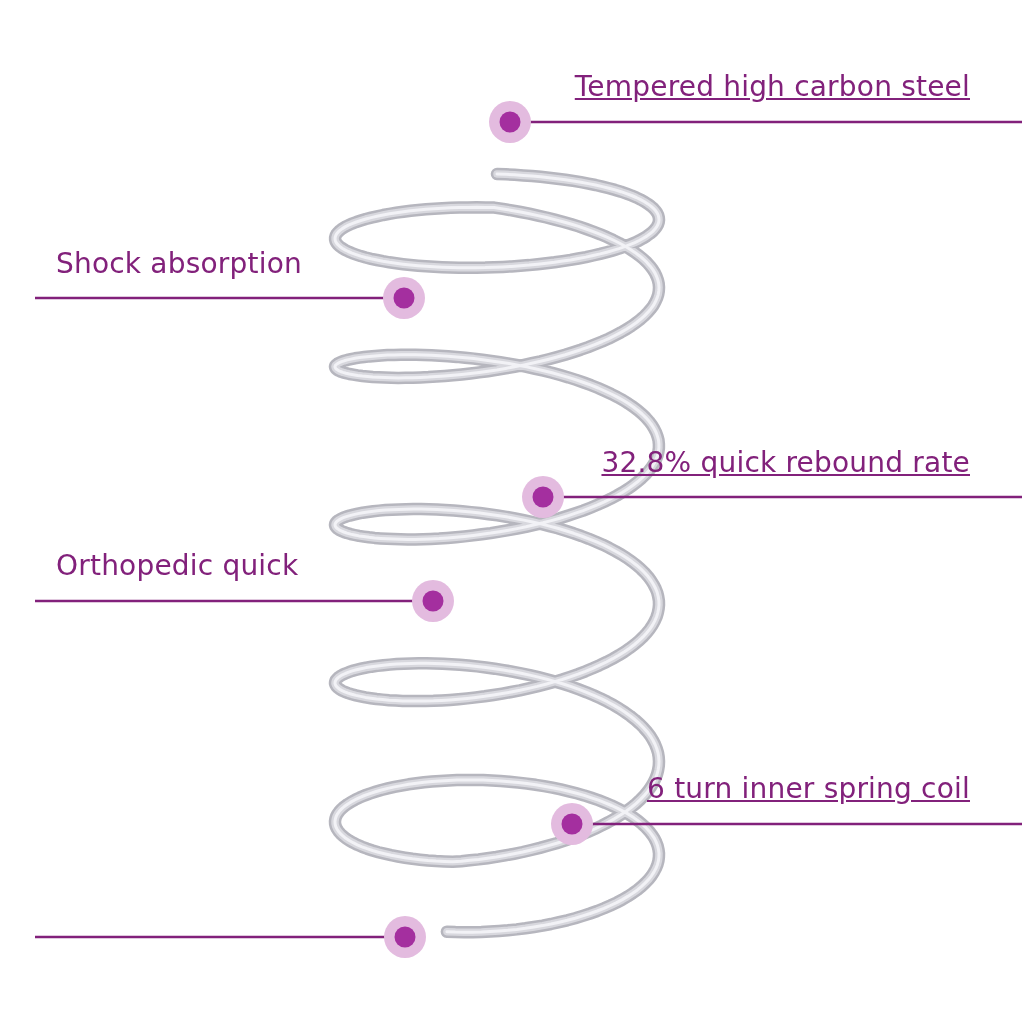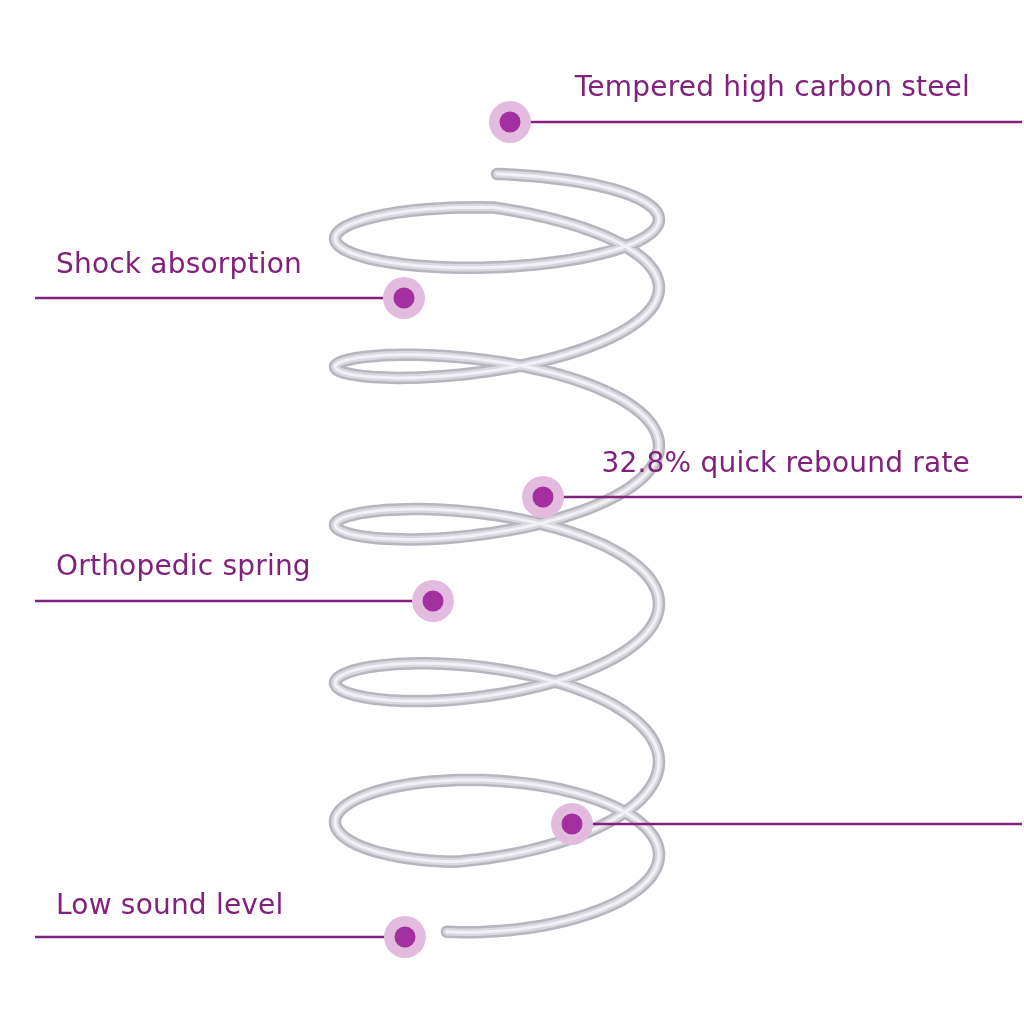--- a/index.html
+++ b/index.html
@@ -29,21 +29,21 @@
   .core { fill: var(--dot_core); }
   .label {
     position: absolute;
     font-size: 28px;
     line-height: 34px;
     color: var(--accent);
     white-space: nowrap;
     letter-spacing: 0.2px;
   }
   .label.left  { left: 56px; }
-  .label.right { right: 54px; text-align: right; }
+  .label.right { right: 54px; text-align: right; text-decoration: underline; }
 </style>
 </head>
 <body>
 
 <div class="canvas">
 
   <svg class="layer" viewBox="0 0 1024 1024">
 
     <path id="spring-wire-dark" class="wire dark" d="M497.0 174.0 L505.8 174.3 L514.6 174.8 L523.4 175.4 L532.0 176.0 L540.6 176.8 L549.0 177.7 L557.3 178.7 L565.4 179.7 L573.3 180.9 L581.0 182.2 L588.4 183.6 L595.5 185.0 L602.4 186.6 L608.9 188.2 L615.1 189.9 L621.0 191.7 L626.5 193.6 L631.6 195.5 L636.3 197.5 L640.6 199.6 L644.5 201.7 L647.9 203.9 L650.9 206.1 L653.4 208.3 L655.5 210.6 L657.1 212.9 L658.2 215.2 L658.8 217.6 L659.0 219.9 L658.7 222.3 L657.9 224.6 L656.6 226.9 L654.8 229.3 L652.6 231.6 L649.9 233.8 L646.8 236.1 L643.2 238.3 L639.2 240.5 L634.8 242.6 L629.9 244.6 L624.7 246.6 L619.0 248.6 L613.1 250.4 L606.7 252.2 L600.1 253.9 L593.1 255.5 L585.9 257.1 L578.4 258.5 L570.6 259.9 L562.6 261.1 L554.5 262.3 L546.2 263.3 L537.7 264.2 L529.1 265.1 L520.4 265.8 L511.6 266.4 L502.8 266.9 L494.0 267.3 L485.2 267.6 L476.4 267.7 L467.7 267.8 L459.0 267.7 L450.5 267.5 L442.1 267.2 L433.9 266.8 L425.9 266.3 L418.1 265.7 L410.5 265.0 L403.1 264.2 L396.1 263.3 L389.3 262.3 L382.9 261.2 L376.8 260.0 L371.1 258.8 L365.7 257.5 L360.7 256.1 L356.2 254.6 L352.0 253.1 L348.3 251.5 L345.0 249.9 L342.2 248.2 L339.8 246.5 L337.9 244.7 L336.5 243.0 L335.5 241.2 L335.1 239.4 L335.1 237.6 L335.6 235.8 L336.5 234.0 L338.0 232.2 L339.9 230.4 L342.3 228.6 L345.1 226.9 L348.4 225.2 L352.1 223.6 L356.3 222.0 L360.9 220.5 L365.8 219.0 L371.2 217.6 L377.0 216.3 L383.1 215.0 L389.5 213.8 L396.3 212.7 L403.3 211.7 L410.7 210.8 L418.3 210.0 L426.1 209.3 L434.1 208.7 L442.3 208.2 L450.7 207.8 L459.3 207.5 L467.9 207.4 L476.6 207.3 L485.4 207.4 L494.2 207.6 L503.0 208.9 L511.8 210.4 L520.6 212.0 L529.3 213.7 L537.9 215.6 L546.4 217.5 L554.7 219.6 L562.9 221.8 L570.8 224.0 L578.6 226.4 L586.1 229.0 L593.3 231.6 L600.3 234.3 L606.9 237.1 L613.2 240.0 L619.2 243.0 L624.8 246.0 L630.0 249.2 L634.9 252.4 L639.3 255.7 L643.3 259.0 L646.9 262.4 L650.0 265.9 L652.7 269.4 L654.9 272.9 L656.6 276.5 L657.9 280.1 L658.7 283.7 L659.0 287.3 L658.8 290.9 L658.2 294.6 L657.0 298.2 L655.4 301.8 L653.4 305.4 L650.8 308.9 L647.8 312.4 L644.4 315.9 L640.5 319.3 L636.2 322.7 L631.5 326.0 L626.4 329.3 L620.9 332.4 L615.0 335.5 L608.8 338.6 L602.2 341.5 L595.3 344.3 L588.2 347.1 L580.8 349.7 L573.1 352.2 L565.2 354.7 L557.1 357.0 L548.8 359.2 L540.4 361.3 L531.8 363.2 L523.1 365.1 L514.4 366.8 L505.6 368.4 L496.8 369.9 L487.9 371.2 L479.1 372.4 L470.4 373.5 L461.7 374.5 L453.2 375.3 L444.8 376.0 L436.5 376.6 L428.4 377.1 L420.5 377.4 L412.8 377.7 L405.4 377.8 L398.3 377.9 L391.4 377.8 L384.9 377.6 L378.7 377.3 L372.8 377.0 L367.4 376.5 L362.3 376.0 L357.6 375.4 L353.3 374.7 L349.4 374.0 L346.0 373.2 L343.0 372.4 L340.5 371.5 L338.5 370.6 L336.9 369.6 L335.8 368.6 L335.2 367.6 L335.0 366.6 L335.3 365.6 L336.2 364.6 L337.5 363.6 L339.2 362.7 L341.5 361.7 L344.2 360.8 L347.3 359.9 L350.9 359.1 L354.9 358.3 L359.4 357.6 L364.2 357.0 L369.5 356.4 L375.1 355.9 L381.1 355.5 L387.4 355.1 L394.1 354.9 L401.1 354.8 L408.3 354.7 L415.8 354.8 L423.6 355.0 L431.6 355.3 L439.7 355.7 L448.1 356.3 L456.6 356.9 L465.2 357.7 L473.9 358.6 L482.6 359.7 L491.4 360.9 L500.3 362.2 L509.1 363.6 L517.9 365.2 L526.6 366.9 L535.2 368.8 L543.7 370.7 L552.1 372.8 L560.3 375.1 L568.3 377.4 L576.2 379.9 L583.7 382.5 L591.1 385.2 L598.1 388.0 L604.8 391.0 L611.3 394.0 L617.4 397.1 L623.1 400.3 L628.4 403.6 L633.4 407.0 L638.0 410.5 L642.1 414.0 L645.8 417.6 L649.1 421.3 L651.9 425.0 L654.2 428.8 L656.1 432.5 L657.5 436.4 L658.5 440.2 L658.9 444.1 L658.9 447.9 L658.4 451.8 L657.5 455.6 L656.0 459.5 L654.1 463.3 L651.7 467.1 L648.8 470.8 L645.5 474.5 L641.8 478.2 L637.6 481.8 L633.0 485.3 L628.0 488.8 L622.6 492.2 L616.9 495.5 L610.8 498.7 L604.3 501.8 L597.5 504.8 L590.5 507.7 L583.1 510.6 L575.5 513.2 L567.7 515.8 L559.7 518.3 L551.4 520.6 L543.0 522.8 L534.5 524.8 L525.9 526.8 L517.1 528.6 L508.4 530.2 L499.5 531.7 L490.7 533.1 L481.9 534.3 L473.2 535.4 L464.5 536.4 L455.9 537.2 L447.4 537.9 L439.1 538.5 L430.9 538.9 L423.0 539.2 L415.2 539.4 L407.7 539.4 L400.5 539.3 L393.6 539.1 L386.9 538.8 L380.6 538.4 L374.6 537.9 L369.0 537.3 L363.8 536.6 L359.0 535.9 L354.6 535.0 L350.6 534.1 L347.0 533.1 L343.9 532.0 L341.3 530.9 L339.1 529.8 L337.3 528.6 L336.1 527.4 L335.3 526.2 L335.0 525.0 L335.2 523.7 L335.9 522.5 L337.0 521.3 L338.6 520.1 L340.7 518.9 L343.3 517.7 L346.3 516.6 L349.7 515.6 L353.6 514.6 L357.9 513.6 L362.7 512.7 L367.8 512.0 L373.3 511.2 L379.2 510.6 L385.4 510.1 L392.0 509.7 L398.8 509.4 L406.0 509.2 L413.4 509.1 L421.1 509.1 L429.0 509.3 L437.1 509.5 L445.4 510.0 L453.9 510.5 L462.4 511.2 L471.1 512.1 L479.9 513.0 L488.7 514.2 L497.5 515.4 L506.3 516.8 L515.1 518.4 L523.8 520.1 L532.5 522.0 L541.0 523.9 L549.5 526.1 L557.7 528.3 L565.8 530.8 L573.7 533.3 L581.4 536.0 L588.8 538.8 L595.9 541.7 L602.8 544.7 L609.3 547.9 L615.5 551.2 L621.3 554.5 L626.8 558.0 L631.9 561.6 L636.6 565.2 L640.8 568.9 L644.7 572.7 L648.1 576.6 L651.0 580.5 L653.5 584.5 L655.6 588.5 L657.2 592.5 L658.2 596.6 L658.9 600.7 L659.0 604.8 L658.6 608.8 L657.8 612.9 L656.5 617.0 L654.7 621.1 L652.5 625.1 L649.8 629.1 L646.6 633.0 L643.0 636.9 L639.0 640.7 L634.5 644.5 L629.6 648.2 L624.4 651.8 L618.7 655.3 L612.7 658.7 L606.4 662.0 L599.7 665.2 L592.7 668.3 L585.5 671.3 L578.0 674.2 L570.2 676.9 L562.2 679.5 L554.0 681.9 L545.7 684.2 L537.2 686.4 L528.6 688.4 L519.9 690.3 L511.1 692.0 L502.3 693.6 L493.5 695.0 L484.7 696.3 L475.9 697.4 L467.2 698.4 L458.6 699.2 L450.0 699.9 L441.7 700.4 L433.5 700.8 L425.4 701.0 L417.6 701.1 L410.1 701.0 L402.7 700.9 L395.7 700.6 L389.0 700.2 L382.6 699.6 L376.5 699.0 L370.8 698.2 L365.4 697.4 L360.5 696.4 L355.9 695.4 L351.8 694.3 L348.1 693.1 L344.8 691.9 L342.0 690.6 L339.7 689.2 L337.8 687.8 L336.4 686.4 L335.5 684.9 L335.0 683.5 L335.1 682.0 L335.6 680.5 L336.6 679.1 L338.1 677.6 L340.0 676.2 L342.4 674.8 L345.3 673.5 L348.6 672.2 L352.3 670.9 L356.5 669.8 L361.1 668.7 L366.1 667.6 L371.5 666.7 L377.3 665.9 L383.4 665.2 L389.9 664.6 L396.6 664.1 L403.7 663.7 L411.1 663.4 L418.7 663.3 L426.5 663.3 L434.6 663.5 L442.8 663.7 L451.2 664.2 L459.7 664.8 L468.4 665.5 L477.1 666.4 L485.9 667.5 L494.7 668.7 L503.5 670.1 L512.3 671.6 L521.1 673.3 L529.8 675.1 L538.4 677.1 L546.8 679.3 L555.2 681.6 L563.3 684.0 L571.3 686.6 L579.0 689.4 L586.5 692.3 L593.7 695.3 L600.6 698.4 L607.3 701.7 L613.6 705.1 L619.5 708.6 L625.1 712.3 L630.3 716.0 L635.1 719.8 L639.5 723.7 L643.5 727.7 L647.1 731.7 L650.2 735.8 L652.8 740.0 L655.0 744.2 L656.7 748.5 L658.0 752.8 L658.7 757.1 L659.0 761.4 L658.8 765.8 L658.1 770.1 L657.0 774.4 L655.3 778.7 L653.2 783.0 L650.7 787.2 L647.7 791.4 L644.2 795.5 L640.3 799.6 L636.0 803.6 L631.2 807.5 L626.1 811.3 L620.5 815.0 L614.7 818.6 L608.4 822.1 L601.8 825.5 L595.0 828.8 L587.8 832.0 L580.4 835.0 L572.7 837.9 L564.8 840.6 L556.6 843.2 L548.3 845.6 L539.9 847.9 L531.3 850.0 L522.7 852.0 L513.9 853.8 L505.1 855.4 L496.3 856.9 L487.5 858.2 L478.7 859.4 L469.9 860.3 L461.3 861.2 L452.7 861.8 L444.3 861.5 L436.0 861.1 L428.0 860.5 L420.1 859.7 L412.4 858.8 L405.0 857.7 L397.9 856.5 L391.1 855.2 L384.5 853.7 L378.4 852.2 L372.5 850.5 L367.1 848.7 L362.0 846.8 L357.3 844.8 L353.1 842.7 L349.2 840.5 L345.8 838.3 L342.9 835.9 L340.4 833.6 L338.4 831.2 L336.8 828.7 L335.7 826.3 L335.1 823.8 L335.0 821.2 L335.4 818.7 L336.2 816.2 L337.5 813.8 L339.3 811.3 L341.6 808.9 L344.3 806.5 L347.5 804.2 L351.1 801.9 L355.2 799.7 L359.6 797.6 L364.5 795.5 L369.8 793.6 L375.4 791.8 L381.4 790.0 L387.8 788.4 L394.5 786.9 L401.5 785.6 L408.7 784.3 L416.3 783.3 L424.0 782.3 L432.0 781.5 L440.2 780.9 L448.5 780.4 L457.0 780.1 L465.6 779.9 L474.3 779.9 L483.1 780.1 L491.9 780.5 L500.7 781.0 L509.6 781.7 L518.3 782.6 L527.0 783.6 L535.7 784.8 L544.2 786.2 L552.5 787.7 L560.8 789.4 L568.8 791.3 L576.6 793.3 L584.1 795.4 L591.4 797.8 L598.5 800.2 L605.2 802.8 L611.6 805.5 L617.7 808.4 L623.4 811.3 L628.7 814.4 L633.7 817.6 L638.2 820.9 L642.3 824.3 L646.0 827.7 L649.2 831.2 L652.0 834.8 L654.4 838.4 L656.2 842.1 L657.6 845.8 L658.5 849.6 L659.0 853.4 L658.9 857.1 L658.4 860.9 L657.4 864.7 L655.9 868.4 L653.9 872.1 L651.5 875.8 L648.7 879.4 L645.3 882.9 L641.6 886.4 L637.4 889.9 L632.7 893.2 L627.7 896.4 L622.3 899.6 L616.6 902.6 L610.4 905.5 L604.0 908.3 L597.2 911.0 L590.1 913.5 L582.7 915.9 L575.1 918.2 L567.3 920.3 L559.2 922.2 L551.0 924.0 L542.6 925.6 L534.0 927.0 L525.4 928.3 L516.7 929.4 L507.9 930.3 L499.1 931.0 L490.2 931.6 L481.4 932.0 L472.7 932.2 L464.0 932.2 L455.4 932.1 L446.9 931.7 "></path>
     <path id="spring-wire-mid" class="wire mid" d="M497.0 174.0 L505.8 174.3 L514.6 174.8 L523.4 175.4 L532.0 176.0 L540.6 176.8 L549.0 177.7 L557.3 178.7 L565.4 179.7 L573.3 180.9 L581.0 182.2 L588.4 183.6 L595.5 185.0 L602.4 186.6 L608.9 188.2 L615.1 189.9 L621.0 191.7 L626.5 193.6 L631.6 195.5 L636.3 197.5 L640.6 199.6 L644.5 201.7 L647.9 203.9 L650.9 206.1 L653.4 208.3 L655.5 210.6 L657.1 212.9 L658.2 215.2 L658.8 217.6 L659.0 219.9 L658.7 222.3 L657.9 224.6 L656.6 226.9 L654.8 229.3 L652.6 231.6 L649.9 233.8 L646.8 236.1 L643.2 238.3 L639.2 240.5 L634.8 242.6 L629.9 244.6 L624.7 246.6 L619.0 248.6 L613.1 250.4 L606.7 252.2 L600.1 253.9 L593.1 255.5 L585.9 257.1 L578.4 258.5 L570.6 259.9 L562.6 261.1 L554.5 262.3 L546.2 263.3 L537.7 264.2 L529.1 265.1 L520.4 265.8 L511.6 266.4 L502.8 266.9 L494.0 267.3 L485.2 267.6 L476.4 267.7 L467.7 267.8 L459.0 267.7 L450.5 267.5 L442.1 267.2 L433.9 266.8 L425.9 266.3 L418.1 265.7 L410.5 265.0 L403.1 264.2 L396.1 263.3 L389.3 262.3 L382.9 261.2 L376.8 260.0 L371.1 258.8 L365.7 257.5 L360.7 256.1 L356.2 254.6 L352.0 253.1 L348.3 251.5 L345.0 249.9 L342.2 248.2 L339.8 246.5 L337.9 244.7 L336.5 243.0 L335.5 241.2 L335.1 239.4 L335.1 237.6 L335.6 235.8 L336.5 234.0 L338.0 232.2 L339.9 230.4 L342.3 228.6 L345.1 226.9 L348.4 225.2 L352.1 223.6 L356.3 222.0 L360.9 220.5 L365.8 219.0 L371.2 217.6 L377.0 216.3 L383.1 215.0 L389.5 213.8 L396.3 212.7 L403.3 211.7 L410.7 210.8 L418.3 210.0 L426.1 209.3 L434.1 208.7 L442.3 208.2 L450.7 207.8 L459.3 207.5 L467.9 207.4 L476.6 207.3 L485.4 207.4 L494.2 207.6 L503.0 208.9 L511.8 210.4 L520.6 212.0 L529.3 213.7 L537.9 215.6 L546.4 217.5 L554.7 219.6 L562.9 221.8 L570.8 224.0 L578.6 226.4 L586.1 229.0 L593.3 231.6 L600.3 234.3 L606.9 237.1 L613.2 240.0 L619.2 243.0 L624.8 246.0 L630.0 249.2 L634.9 252.4 L639.3 255.7 L643.3 259.0 L646.9 262.4 L650.0 265.9 L652.7 269.4 L654.9 272.9 L656.6 276.5 L657.9 280.1 L658.7 283.7 L659.0 287.3 L658.8 290.9 L658.2 294.6 L657.0 298.2 L655.4 301.8 L653.4 305.4 L650.8 308.9 L647.8 312.4 L644.4 315.9 L640.5 319.3 L636.2 322.7 L631.5 326.0 L626.4 329.3 L620.9 332.4 L615.0 335.5 L608.8 338.6 L602.2 341.5 L595.3 344.3 L588.2 347.1 L580.8 349.7 L573.1 352.2 L565.2 354.7 L557.1 357.0 L548.8 359.2 L540.4 361.3 L531.8 363.2 L523.1 365.1 L514.4 366.8 L505.6 368.4 L496.8 369.9 L487.9 371.2 L479.1 372.4 L470.4 373.5 L461.7 374.5 L453.2 375.3 L444.8 376.0 L436.5 376.6 L428.4 377.1 L420.5 377.4 L412.8 377.7 L405.4 377.8 L398.3 377.9 L391.4 377.8 L384.9 377.6 L378.7 377.3 L372.8 377.0 L367.4 376.5 L362.3 376.0 L357.6 375.4 L353.3 374.7 L349.4 374.0 L346.0 373.2 L343.0 372.4 L340.5 371.5 L338.5 370.6 L336.9 369.6 L335.8 368.6 L335.2 367.6 L335.0 366.6 L335.3 365.6 L336.2 364.6 L337.5 363.6 L339.2 362.7 L341.5 361.7 L344.2 360.8 L347.3 359.9 L350.9 359.1 L354.9 358.3 L359.4 357.6 L364.2 357.0 L369.5 356.4 L375.1 355.9 L381.1 355.5 L387.4 355.1 L394.1 354.9 L401.1 354.8 L408.3 354.7 L415.8 354.8 L423.6 355.0 L431.6 355.3 L439.7 355.7 L448.1 356.3 L456.6 356.9 L465.2 357.7 L473.9 358.6 L482.6 359.7 L491.4 360.9 L500.3 362.2 L509.1 363.6 L517.9 365.2 L526.6 366.9 L535.2 368.8 L543.7 370.7 L552.1 372.8 L560.3 375.1 L568.3 377.4 L576.2 379.9 L583.7 382.5 L591.1 385.2 L598.1 388.0 L604.8 391.0 L611.3 394.0 L617.4 397.1 L623.1 400.3 L628.4 403.6 L633.4 407.0 L638.0 410.5 L642.1 414.0 L645.8 417.6 L649.1 421.3 L651.9 425.0 L654.2 428.8 L656.1 432.5 L657.5 436.4 L658.5 440.2 L658.9 444.1 L658.9 447.9 L658.4 451.8 L657.5 455.6 L656.0 459.5 L654.1 463.3 L651.7 467.1 L648.8 470.8 L645.5 474.5 L641.8 478.2 L637.6 481.8 L633.0 485.3 L628.0 488.8 L622.6 492.2 L616.9 495.5 L610.8 498.7 L604.3 501.8 L597.5 504.8 L590.5 507.7 L583.1 510.6 L575.5 513.2 L567.7 515.8 L559.7 518.3 L551.4 520.6 L543.0 522.8 L534.5 524.8 L525.9 526.8 L517.1 528.6 L508.4 530.2 L499.5 531.7 L490.7 533.1 L481.9 534.3 L473.2 535.4 L464.5 536.4 L455.9 537.2 L447.4 537.9 L439.1 538.5 L430.9 538.9 L423.0 539.2 L415.2 539.4 L407.7 539.4 L400.5 539.3 L393.6 539.1 L386.9 538.8 L380.6 538.4 L374.6 537.9 L369.0 537.3 L363.8 536.6 L359.0 535.9 L354.6 535.0 L350.6 534.1 L347.0 533.1 L343.9 532.0 L341.3 530.9 L339.1 529.8 L337.3 528.6 L336.1 527.4 L335.3 526.2 L335.0 525.0 L335.2 523.7 L335.9 522.5 L337.0 521.3 L338.6 520.1 L340.7 518.9 L343.3 517.7 L346.3 516.6 L349.7 515.6 L353.6 514.6 L357.9 513.6 L362.7 512.7 L367.8 512.0 L373.3 511.2 L379.2 510.6 L385.4 510.1 L392.0 509.7 L398.8 509.4 L406.0 509.2 L413.4 509.1 L421.1 509.1 L429.0 509.3 L437.1 509.5 L445.4 510.0 L453.9 510.5 L462.4 511.2 L471.1 512.1 L479.9 513.0 L488.7 514.2 L497.5 515.4 L506.3 516.8 L515.1 518.4 L523.8 520.1 L532.5 522.0 L541.0 523.9 L549.5 526.1 L557.7 528.3 L565.8 530.8 L573.7 533.3 L581.4 536.0 L588.8 538.8 L595.9 541.7 L602.8 544.7 L609.3 547.9 L615.5 551.2 L621.3 554.5 L626.8 558.0 L631.9 561.6 L636.6 565.2 L640.8 568.9 L644.7 572.7 L648.1 576.6 L651.0 580.5 L653.5 584.5 L655.6 588.5 L657.2 592.5 L658.2 596.6 L658.9 600.7 L659.0 604.8 L658.6 608.8 L657.8 612.9 L656.5 617.0 L654.7 621.1 L652.5 625.1 L649.8 629.1 L646.6 633.0 L643.0 636.9 L639.0 640.7 L634.5 644.5 L629.6 648.2 L624.4 651.8 L618.7 655.3 L612.7 658.7 L606.4 662.0 L599.7 665.2 L592.7 668.3 L585.5 671.3 L578.0 674.2 L570.2 676.9 L562.2 679.5 L554.0 681.9 L545.7 684.2 L537.2 686.4 L528.6 688.4 L519.9 690.3 L511.1 692.0 L502.3 693.6 L493.5 695.0 L484.7 696.3 L475.9 697.4 L467.2 698.4 L458.6 699.2 L450.0 699.9 L441.7 700.4 L433.5 700.8 L425.4 701.0 L417.6 701.1 L410.1 701.0 L402.7 700.9 L395.7 700.6 L389.0 700.2 L382.6 699.6 L376.5 699.0 L370.8 698.2 L365.4 697.4 L360.5 696.4 L355.9 695.4 L351.8 694.3 L348.1 693.1 L344.8 691.9 L342.0 690.6 L339.7 689.2 L337.8 687.8 L336.4 686.4 L335.5 684.9 L335.0 683.5 L335.1 682.0 L335.6 680.5 L336.6 679.1 L338.1 677.6 L340.0 676.2 L342.4 674.8 L345.3 673.5 L348.6 672.2 L352.3 670.9 L356.5 669.8 L361.1 668.7 L366.1 667.6 L371.5 666.7 L377.3 665.9 L383.4 665.2 L389.9 664.6 L396.6 664.1 L403.7 663.7 L411.1 663.4 L418.7 663.3 L426.5 663.3 L434.6 663.5 L442.8 663.7 L451.2 664.2 L459.7 664.8 L468.4 665.5 L477.1 666.4 L485.9 667.5 L494.7 668.7 L503.5 670.1 L512.3 671.6 L521.1 673.3 L529.8 675.1 L538.4 677.1 L546.8 679.3 L555.2 681.6 L563.3 684.0 L571.3 686.6 L579.0 689.4 L586.5 692.3 L593.7 695.3 L600.6 698.4 L607.3 701.7 L613.6 705.1 L619.5 708.6 L625.1 712.3 L630.3 716.0 L635.1 719.8 L639.5 723.7 L643.5 727.7 L647.1 731.7 L650.2 735.8 L652.8 740.0 L655.0 744.2 L656.7 748.5 L658.0 752.8 L658.7 757.1 L659.0 761.4 L658.8 765.8 L658.1 770.1 L657.0 774.4 L655.3 778.7 L653.2 783.0 L650.7 787.2 L647.7 791.4 L644.2 795.5 L640.3 799.6 L636.0 803.6 L631.2 807.5 L626.1 811.3 L620.5 815.0 L614.7 818.6 L608.4 822.1 L601.8 825.5 L595.0 828.8 L587.8 832.0 L580.4 835.0 L572.7 837.9 L564.8 840.6 L556.6 843.2 L548.3 845.6 L539.9 847.9 L531.3 850.0 L522.7 852.0 L513.9 853.8 L505.1 855.4 L496.3 856.9 L487.5 858.2 L478.7 859.4 L469.9 860.3 L461.3 861.2 L452.7 861.8 L444.3 861.5 L436.0 861.1 L428.0 860.5 L420.1 859.7 L412.4 858.8 L405.0 857.7 L397.9 856.5 L391.1 855.2 L384.5 853.7 L378.4 852.2 L372.5 850.5 L367.1 848.7 L362.0 846.8 L357.3 844.8 L353.1 842.7 L349.2 840.5 L345.8 838.3 L342.9 835.9 L340.4 833.6 L338.4 831.2 L336.8 828.7 L335.7 826.3 L335.1 823.8 L335.0 821.2 L335.4 818.7 L336.2 816.2 L337.5 813.8 L339.3 811.3 L341.6 808.9 L344.3 806.5 L347.5 804.2 L351.1 801.9 L355.2 799.7 L359.6 797.6 L364.5 795.5 L369.8 793.6 L375.4 791.8 L381.4 790.0 L387.8 788.4 L394.5 786.9 L401.5 785.6 L408.7 784.3 L416.3 783.3 L424.0 782.3 L432.0 781.5 L440.2 780.9 L448.5 780.4 L457.0 780.1 L465.6 779.9 L474.3 779.9 L483.1 780.1 L491.9 780.5 L500.7 781.0 L509.6 781.7 L518.3 782.6 L527.0 783.6 L535.7 784.8 L544.2 786.2 L552.5 787.7 L560.8 789.4 L568.8 791.3 L576.6 793.3 L584.1 795.4 L591.4 797.8 L598.5 800.2 L605.2 802.8 L611.6 805.5 L617.7 808.4 L623.4 811.3 L628.7 814.4 L633.7 817.6 L638.2 820.9 L642.3 824.3 L646.0 827.7 L649.2 831.2 L652.0 834.8 L654.4 838.4 L656.2 842.1 L657.6 845.8 L658.5 849.6 L659.0 853.4 L658.9 857.1 L658.4 860.9 L657.4 864.7 L655.9 868.4 L653.9 872.1 L651.5 875.8 L648.7 879.4 L645.3 882.9 L641.6 886.4 L637.4 889.9 L632.7 893.2 L627.7 896.4 L622.3 899.6 L616.6 902.6 L610.4 905.5 L604.0 908.3 L597.2 911.0 L590.1 913.5 L582.7 915.9 L575.1 918.2 L567.3 920.3 L559.2 922.2 L551.0 924.0 L542.6 925.6 L534.0 927.0 L525.4 928.3 L516.7 929.4 L507.9 930.3 L499.1 931.0 L490.2 931.6 L481.4 932.0 L472.7 932.2 L464.0 932.2 L455.4 932.1 L446.9 931.7 "></path>
@@ -75,16 +75,16 @@
       <circle class="core" cx="572" cy="824" r="10.5"></circle>
 
       <circle class="halo" cx="405" cy="937" r="21"></circle>
       <circle class="core" cx="405" cy="937" r="10.5"></circle>
     </g>
   </svg>
 
   <div class="label right" style="top:70px">Tempered high carbon steel</div>
   <div class="label left" style="top:247px">Shock absorption</div>
   <div class="label right" style="top:446px">32.8% quick rebound rate</div>
-  <div class="label left" style="top:549px">Orthopedic spring</div>
-  <div class="label left" style="top:888px">Low sound level</div>
+  <div class="label left" style="top:549px">Orthopedic quick</div>
+  <div class="label right" style="top:772px">6 turn inner spring coil</div>
 
 </div>
 
 </body></html>

